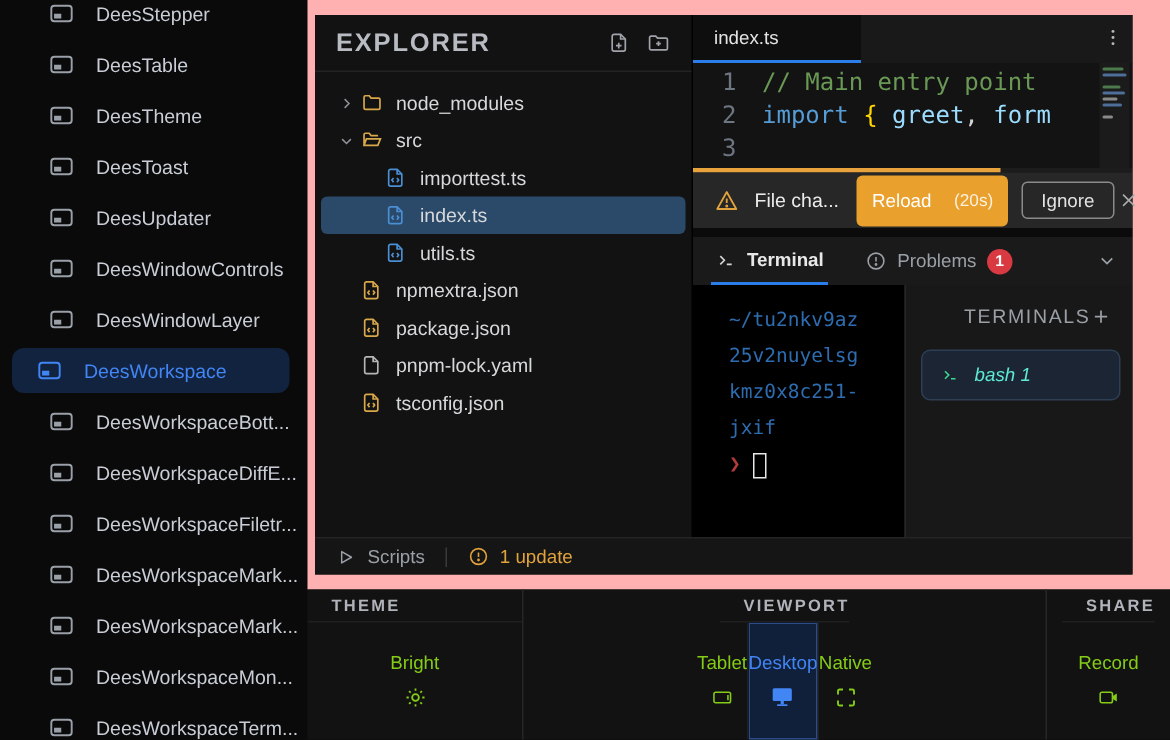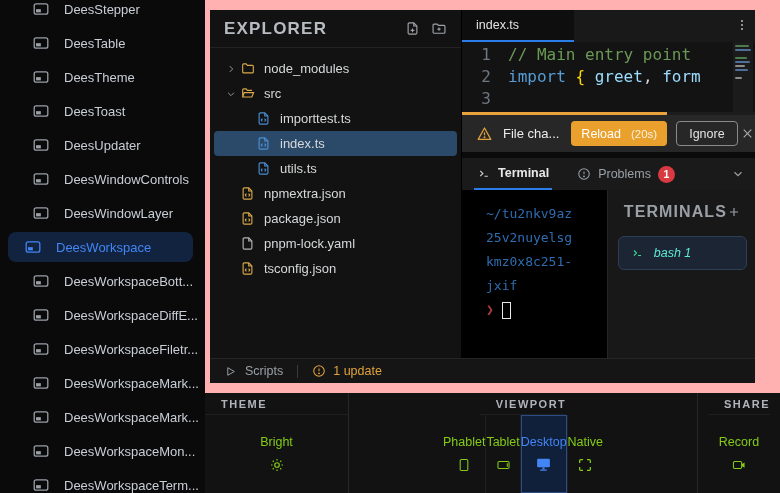--- a/index.html
+++ b/index.html
@@ -53,22 +53,22 @@
   .c-comment{color:#6a9955;} .c-kw{color:#569cd6;} .c-br{color:#ffd602;} .c-id{color:#9cdcfe;} .c-pl{color:#d4d4d4;}
   .minimap { position:absolute; right:2px; top:0; width:20px; height:70px; background:#1b1b1b; padding:3px 2px; }
   .mm-bar { height:2px; margin-bottom:2px; border-radius:1px; }
 
   .progress { height:3px; background:#1c1c1c; }
   .progress-fill { height:3px; background:#e8a33d; }
 
   .notif { height:37px; background:#272727; display:flex; align-items:center; padding:0 10px 0 14px; }
   .warn-ico { color:#e2a33c; margin-right:10px; }
   .notif-msg { font-size:13px; color:#ececec; margin-right:12px; white-space:nowrap; }
-  .btn-reload { background:#e9a02c; border:none; border-radius:4px; height:25px; padding:0 10px;
-                color:#fff; font-size:12.5px; font-family:inherit; display:flex; align-items:center; gap:10px; cursor:pointer; }
+  .btn-reload { background:#e9a02c; border:none; border-radius:4px; height:34px; padding:0 10px;
+                color:#fff; font-size:12.5px; font-family:inherit; display:flex; align-items:center; gap:15px; cursor:pointer; }
   .btn-reload .cd { font-size:11.5px; color:rgba(255,255,255,.85); }
   .btn-ignore { background:transparent; border:1px solid #8b8b8b; border-radius:4px; height:25px; padding:0 12px;
                 color:#e2e2e2; font-size:12.5px; font-family:inherit; margin-left:9px; cursor:pointer; }
   .notif-close { margin-left:auto; color:#aaa; cursor:pointer; padding:0 3px; }
 
   .panel-gap { height:6px; background:#0b0b0b; }
   .panel-tabs { height:32px; background:#1a1a1a; display:flex; align-items:center; padding-left:12px; position:relative; }
   .ptab { display:flex; align-items:center; gap:7px; height:32px; padding:0 3px; cursor:pointer; }
   .ptab.active { border-bottom:2px solid #2b7de9; color:#e8e8e8; }
   .ptab.active .ptab-label { color:#e8e8e8; font-weight:bold; }
@@ -80,21 +80,21 @@
   .panel-chev { position:absolute; right:10px; color:#9aa0a6; cursor:pointer; }
 
   .panel-body { height:168px; display:flex; }
   .terminal { width:146px; background:#000; padding:12px 0 0 24px; font-family:"DejaVu Sans Mono", monospace;
               font-size:13px; line-height:24px; color:#2e6cb0; overflow:hidden; cursor:text; }
   .prompt-line { display:flex; align-items:center; }
   .prompt { color:#b23c3c; margin-right:8px; }
   .cursor { width:9px; height:17px; border:1.5px solid #e8e8e8; display:inline-block; }
   .terminals-panel { flex:1; background:#181818; border-left:1px solid #262626; }
   .tp-header { display:flex; align-items:center; padding:13px 14px 0 16px; }
-  .tp-title { font-size:16px; font-weight:bold; letter-spacing:1.1px; color:#9aa0a6; flex:1; }
+  .tp-title { font-size:13px; font-weight:normal; letter-spacing:1.1px; color:#9aa0a6; flex:1;margin-left:23px; }
   .tp-plus { color:#9aa0a6; cursor:pointer; }
   .term-item { margin:15px 8px 0 10px; height:34px; background:#1b2534; border:1px solid #2e3e55; border-radius:6px;
                display:flex; align-items:center; padding-left:12px; gap:10px; cursor:pointer; }
   .term-item .ticon { color:#3fd68f; }
   .term-item .tlabel { font-size:12.5px; color:#5eead4;font-style:italic; }
 
   .statusbar { position:absolute; left:0; bottom:0; width:545px; height:25px; background:#151515;
                border-top:1px solid #242424; display:flex; align-items:center; padding-left:14px;
                font-size:12.5px; color:#9aa0a6; }
   .sb-play { color:#9aa0a6; margin-right:8px; display:flex; }
@@ -552,28 +552,20 @@
                 <path d="M12 4v2M12 18v2M4 12h2M18 12h2M6.3 6.3l1.4 1.4M16.3 16.3l1.4 1.4M17.7 6.3l-1.4 1.4M7.7 16.3l-1.4 1.4"></path>
               </svg>
             </span>
           </div>
         </div>
       </div>
       <div class="tb-section sec-viewport">
         <div class="tb-head">VIEWPORT</div>
         <div class="tb-btns">
           <div class="tb-btn">
-            <span class="tb-label">Phablet</span>
-            <span class="tb-ico">
-              <svg width="14" height="18" viewBox="0 0 24 24" fill="none" stroke="currentColor" stroke-width="1.8">
-                <rect x="5.5" y="2.5" width="13" height="19" rx="2"></rect>
-              </svg>
-            </span>
-          </div>
-          <div class="tb-btn">
             <span class="tb-label">Tablet</span>
             <span class="tb-ico">
               <svg width="19" height="14" viewBox="0 0 24 24" fill="none" stroke="currentColor" stroke-width="1.8">
                 <rect x="2.5" y="6" width="19" height="12" rx="2"></rect>
                 <path d="M18.5 9v6"></path>
               </svg>
             </span>
           </div>
           <div class="tb-btn sel">
             <span class="tb-label">Desktop</span>

